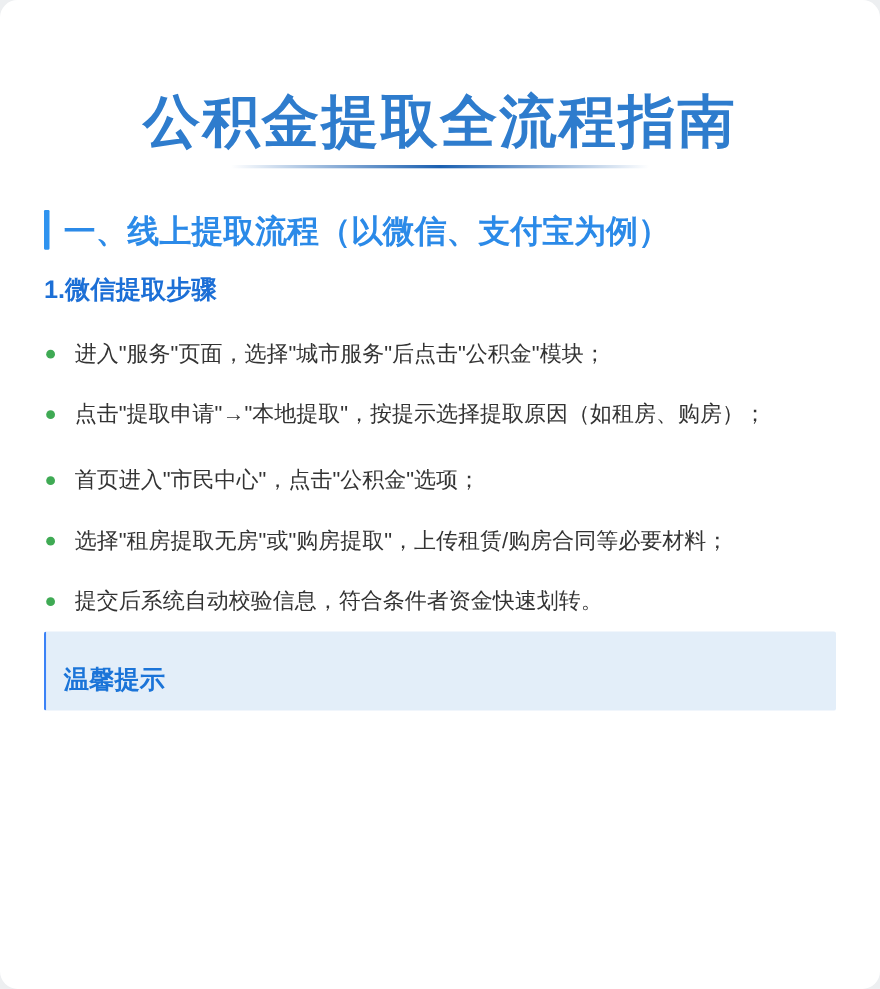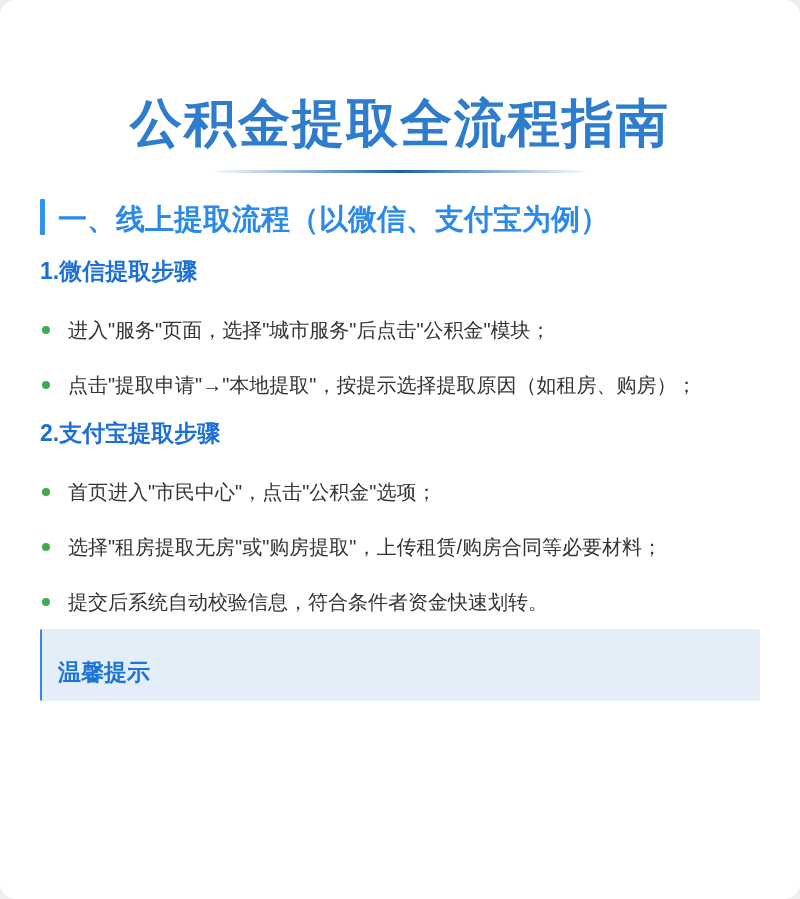--- a/index.html
+++ b/index.html
@@ -16,39 +16,39 @@
   .card {
     position: relative;
     width: 800px;
     height: 899px;
     box-sizing: border-box;
     background: #ffffff;
     border-radius: 16px;
     overflow: hidden;
   }
   .title {
-    margin: 16px;
+    margin: 4px;
     padding-top: 76px;
     text-align: center;
     font-size: 52px;
     line-height: 62px;
     font-weight: 800;
     letter-spacing: 2px;
     color: #2E7CCD;
   }
   .divider {
     width: 380px;
     height: 3px;
     margin: 8px auto 0 auto;
     background: linear-gradient(90deg, rgba(46,124,205,0) 0%, #1A5FB0 50%, rgba(46,124,205,0) 100%);
   }
   .section-heading {
     display: flex;
     align-items: flex-start;
-    margin: 26px 40px 0 40px;
+    margin: 38px 40px 0 40px;
     font-size: 29px;
     line-height: 40px;
     font-weight: 700;
     color: #2B8AE8;
   }
   .accent-bar {
     width: 5px;
     height: 36px;
     background: #2F93EF;
     border-radius: 1px;
@@ -137,21 +137,20 @@
       <li>
         <span class="dot"></span>
         <span>进入"服务"页面，选择"城市服务"后点击"公积金"模块；</span>
       </li>
       <li>
         <span class="dot"></span>
         <span>点击"提取申请"→"本地提取"，按提示选择提取原因（如租房、购房）；</span>
       </li>
     </ul>
 
-    <h3 class="group-heading second">2.支付宝提取步骤</h3>
 
     <ul class="bullets">
       <li>
         <span class="dot"></span>
         <span>首页进入"市民中心"，点击"公积金"选项；</span>
       </li>
       <li>
         <span class="dot"></span>
         <span>选择"租房提取无房"或"购房提取"，上传租赁/购房合同等必要材料；</span>
       </li>

